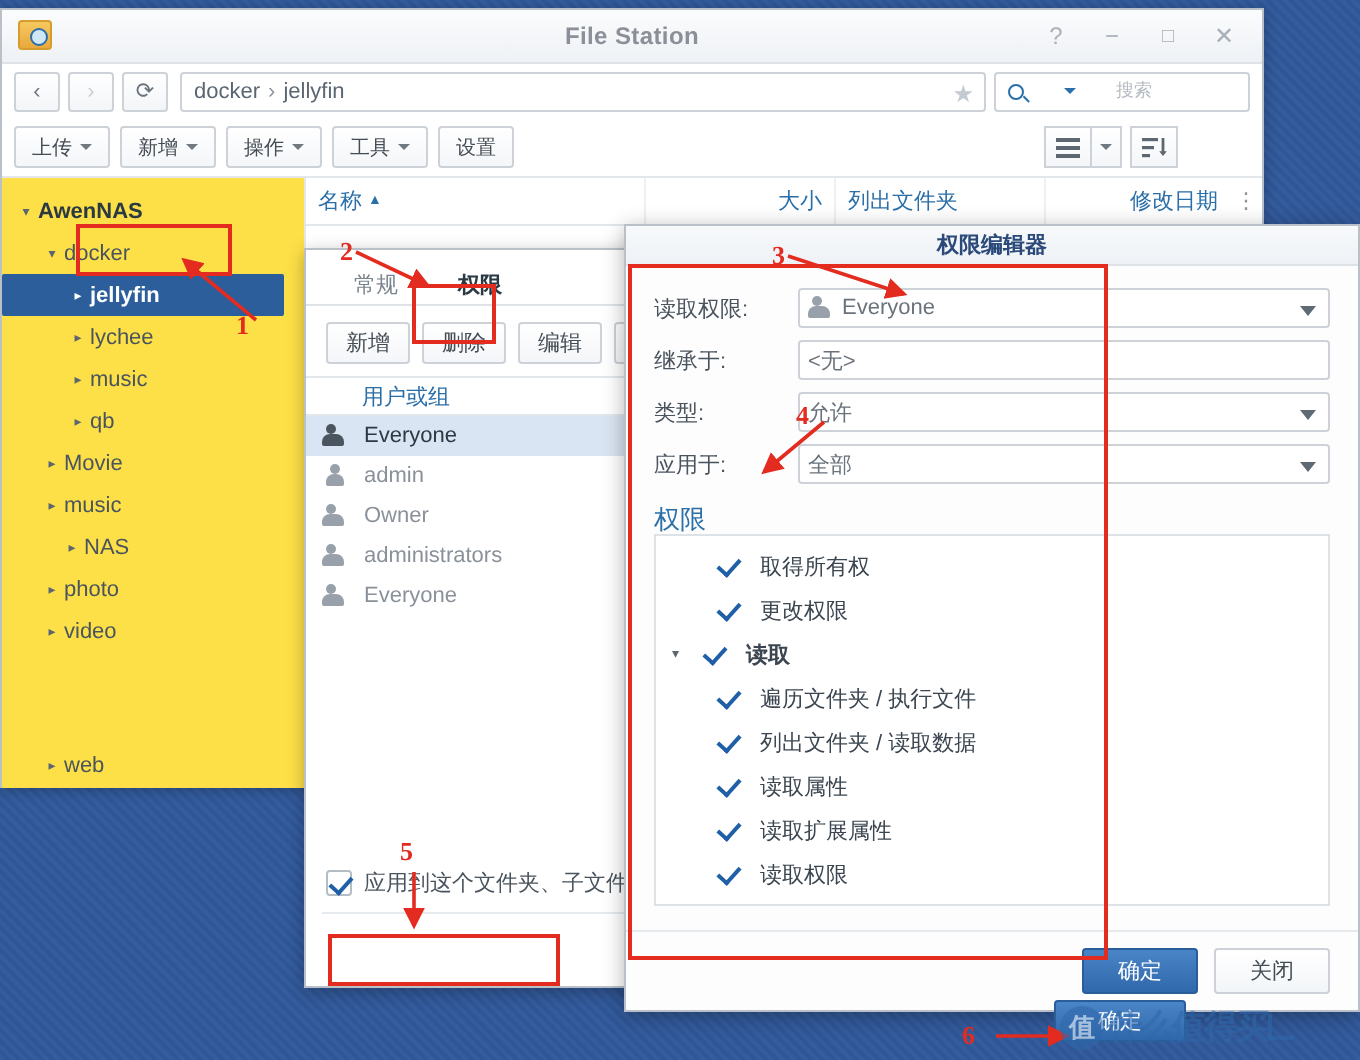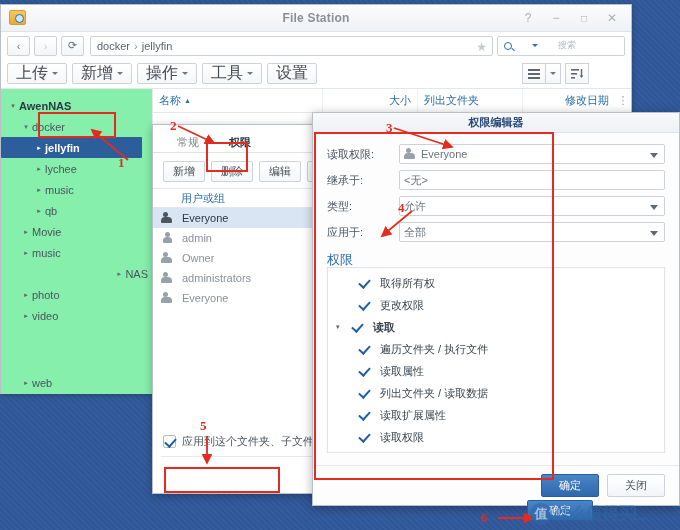--- a/index.html
+++ b/index.html
@@ -146,21 +146,21 @@
     border-bottom: 1px solid #e3e7eb;
   }
   .tbtn {
     height: 21px;
     padding: 0 8px;
     border: 1px solid #ccd2d8;
     border-radius: 2px;
     background: linear-gradient(#ffffff, #f4f6f9);
     color: #444c54;
     display: flex; align-items: center; gap: 4px;
-    font-size: 16px;
+    font-size: 10px;
     justify-content: center;
   }
   .dncaret {
     width: 0; height: 0;
     border-left: 3px solid transparent;
     border-right: 3px solid transparent;
     border-top: 3px solid #707880;
   }
   .view-group {
     position: absolute; right: 42px; top: 4px;
@@ -176,21 +176,21 @@
   .vbtn.sep { width: 15px; }
   .vbtn.last { margin-left: 4px; border-left: 1px solid #ccd2d8; }
   .lines { width: 12px; }
   .lines i { display: block; height: 2px; background: #5e6770; margin: 2px 0; }
   
   .fs-body { display: flex; height: 305px; }
   .fs-sidebar {
     width: 152px;
     border-right: 1px solid #e3e7eb;
     padding: 6px 0 0 0;
-    background: #86efac;
+    background: #fde047;
     position: relative;
   }
   .tree-item {
     height: 21px;
     display: flex; align-items: center;
     font-size: 11px;
     color: #4a545e;
     padding-right: 4px;
     white-space: nowrap;
   }
@@ -596,21 +596,21 @@
             <span>qb</span>
           </div>
           <div class="tree-item" style="padding-left: 19px;">
             <span class="tw">▸</span>
             <span>Movie</span>
           </div>
           <div class="tree-item" style="padding-left: 19px;">
             <span class="tw">▸</span>
             <span>music</span>
           </div>
-          <div class="tree-item" style="padding-left: 19px; justify-content: flex-end;">
+          <div class="tree-item" style="padding-left: 29px;">
             <span class="tw">▸</span>
             <span>NAS</span>
           </div>
           <div class="tree-item" style="padding-left: 19px;">
             <span class="tw">▸</span>
             <span>photo</span>
           </div>
           <div class="tree-item" style="padding-left: 19px;">
             <span class="tw">▸</span>
             <span>video</span>
@@ -726,25 +726,25 @@
           <span class="twisty">▾</span>
           <span class="cbx plain on"></span>
           <span>读取</span>
         </div>
         <div class="prow child">
           <span class="cbx plain on"></span>
           <span>遍历文件夹 / 执行文件</span>
         </div>
         <div class="prow child">
           <span class="cbx plain on"></span>
+          <span>列出文件夹 / 读取数据</span>
+        </div>
+        <div class="prow child">
+          <span class="cbx plain on"></span>
           <span>读取属性</span>
-        </div>
-        <div class="prow child">
-          <span class="cbx plain on"></span>
-          <span>列出文件夹 / 读取数据</span>
         </div>
         <div class="prow child">
           <span class="cbx plain on"></span>
           <span>读取扩展属性</span>
         </div>
         <div class="prow child">
           <span class="cbx plain on"></span>
           <span>读取权限</span>
         </div>
         <div class="prow group">

